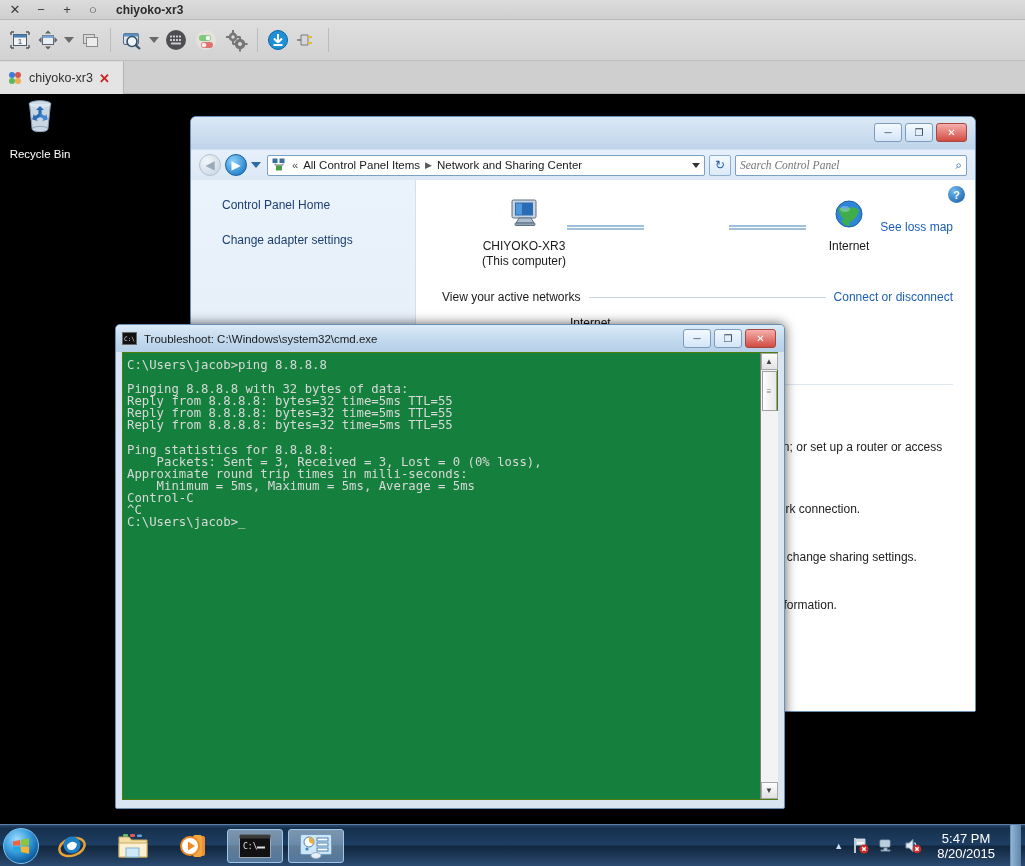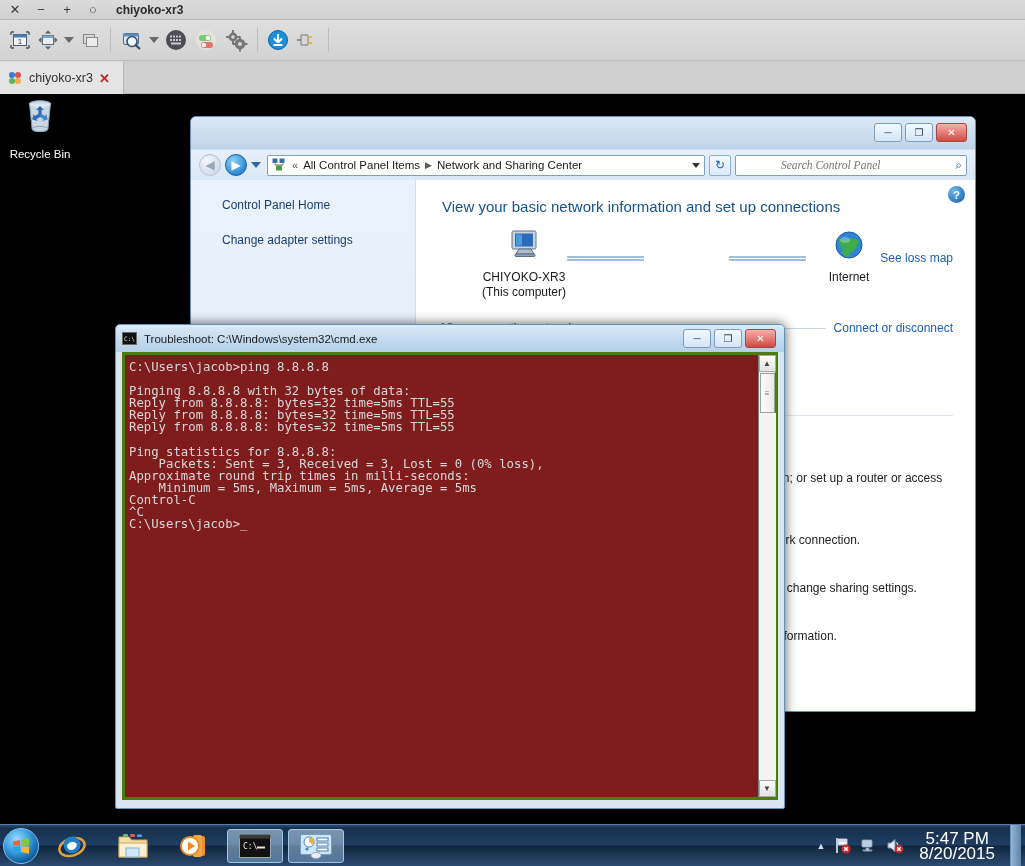--- a/index.html
+++ b/index.html
@@ -103,21 +103,21 @@
                border-right:4px solid transparent;border-top:5px solid #333; cursor:pointer;}
   .refresh-btn{ width:22px;height:21px;border:1px solid #8eb0d0;border-radius:2px;
      background:linear-gradient(#f4f9ff,#dceaf7); display:flex;align-items:center;justify-content:center;
      color:#1d5c9e; font-size:12px; cursor:pointer;}
   #search-box{
     width:232px;height:21px;background:#fff;border:1px solid #7ba0c6;border-radius:2px;
     display:flex;align-items:center;padding:0 4px;
   }
   #search-box input{
     flex:1;border:0;outline:0;font-family:"Liberation Serif",serif;font-style:italic;
-    font-size:11.5px;color:#888; background:transparent;margin-left:41px;
+    font-size:11.5px;color:#888; background:transparent;
   }
   .mag{ color:#2f6ca8; font-size:12px; }
 
   #explorer-body{ display:flex; height:533px; background:#fff; }
   #explorer-sidebar{
     width:225px; background:linear-gradient(180deg,#eaf2fb,#dfe9f4);
     border-right:1px solid #d3dfeb; padding:18px 0 0 31px;
   }
   #explorer-sidebar .side-link{
     display:block; font-size:12px; color:#1b3f6e; margin-bottom:6px; cursor:pointer; width:160px;
@@ -170,21 +170,21 @@
     display:flex; align-items:center; padding-left:6px; gap:7px; position:relative;
   }
   #cmd-titlebar .cmd-ico{
     width:15px;height:13px;background:#111;border:1px solid #6a6a6a;
     color:#ddd;font-family:"DejaVu Sans Mono",monospace;font-size:6px;
     display:flex;align-items:center;justify-content:center;
   }
   #cmd-titlebar .cmd-title{ font-size:11.5px; color:#1b1b1b; }
   #cmd-body{
     position:absolute; left:6px; top:27px; right:6px; bottom:8px;
-    background:#7f1d1d; border:3px solid #4d7c0f; display:flex;
+    background:#15803d; border:1px solid #4d7c0f; display:flex;
   }
   #cmd-text{
     flex:1; color:#d8d8d8; font-family:"DejaVu Sans Mono", monospace;
     font-size:12.3px; line-height:12.1px; padding:6px 0 0 4px; white-space:pre;
     letter-spacing:0px;
   }
   #cmd-scroll{
     width:17px; background:#f0f0f0; border-left:1px solid #7f7f7f;
     display:flex; flex-direction:column; align-items:center; cursor:pointer;
   }
@@ -214,21 +214,21 @@
   }
   .tb-task.pinned{ background:transparent; }
   .tb-task.running{
     background:linear-gradient(180deg, rgba(210,232,250,.55), rgba(140,185,225,.45));
     border:1px solid #9fc6e6;
   }
   #tray{
     margin-left:auto; display:flex; align-items:center; gap:9px; padding-right:4px; height:42px;
   }
   #tray .tray-ico{ cursor:pointer; display:flex; align-items:center;}
-  #clock{ text-align:center; color:#fff; font-size:17px; line-height:15px; cursor:pointer;
+  #clock{ text-align:center; color:#fff; font-size:13px; line-height:15px; cursor:pointer;
           padding:0 6px; }
   #show-desktop{ width:11px;height:42px;
     background:linear-gradient(90deg,#94b4d2,#5d86ad); border-left:1px solid #6f93b7; cursor:pointer;}
 </style>
 </head>
 <body>
 
 <div id="remmina-window">
 
   <div id="remmina-titlebar">
@@ -403,21 +403,20 @@
 
         <div id="explorer-sidebar">
           <span class="side-link">Control Panel Home</span>
           <div class="side-gap"></div>
           <span class="side-link">Change adapter settings</span>
         </div>
 
         <div id="explorer-main">
           <div id="help-icon">?</div>
 
-          <div id="main-heading">View your basic network information and set up connections</div>
 
           <div id="network-map">
             <div class="map-node" style="left:22px;top:0;">
               <svg width="40" height="34" viewBox="0 0 40 34">
                 <rect x="8" y="2" width="24" height="18" rx="1.5" fill="#c8d4de" stroke="#5d7086"></rect>
                 <rect x="11" y="4.5" width="18" height="13" fill="#2b6bb5"></rect>
                 <rect x="12" y="5.5" width="6" height="11" fill="#5fa8e8" opacity=".75"></rect>
                 <path d="M15 20 h12 l3 5 h-18z" fill="#aebecd" stroke="#5d7086"></path>
                 <rect x="11" y="25" width="20" height="2.5" rx="1" fill="#8fa2b4" stroke="#5d7086"></rect>
               </svg>

